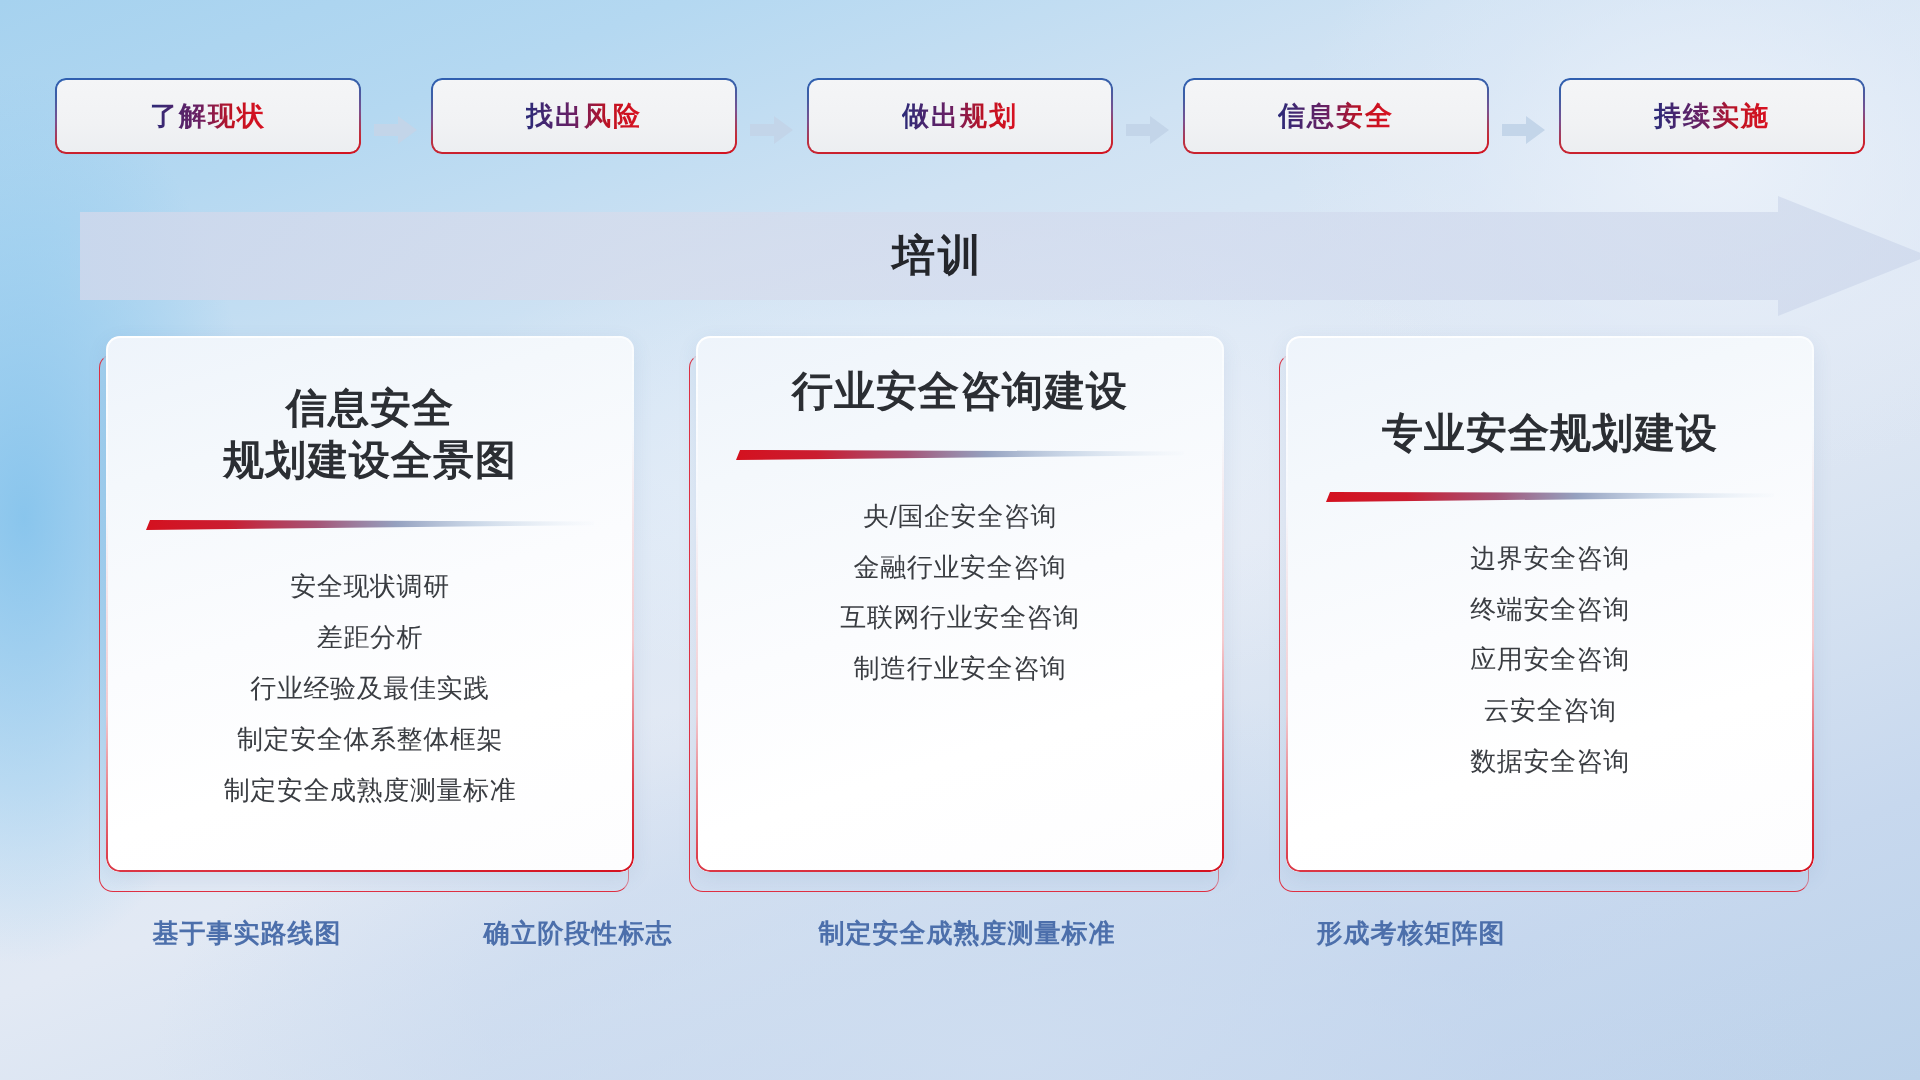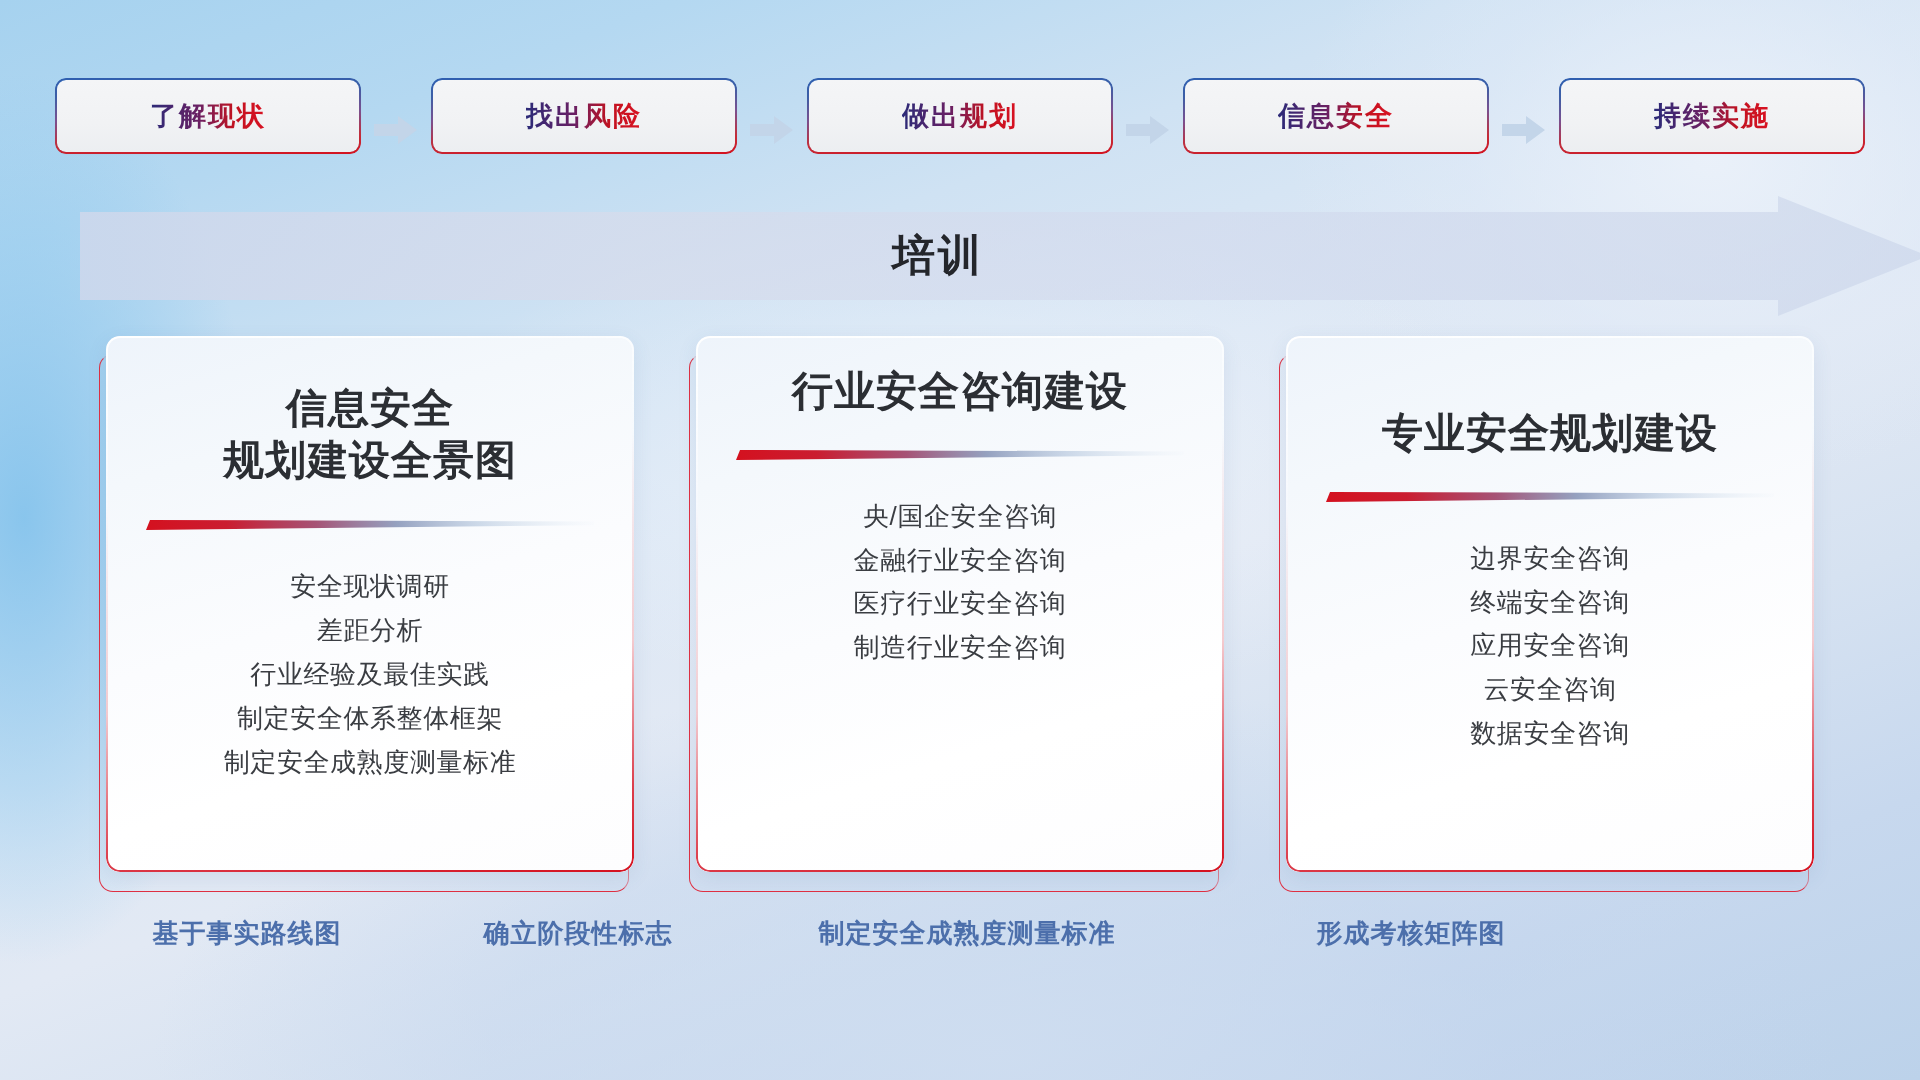--- a/index.html
+++ b/index.html
@@ -253,21 +253,21 @@
     margin-top: 28px;
   }
   .divider.d1 { margin-top: 30px; }
   .divider svg { display: block; width: 448px; height: 18px; }
 
   .card-list {
     margin-top: 34px;
     display: flex;
     flex-direction: column;
     align-items: center;
-    gap: 7px;
+    gap: 14px;
   }
   .card-list-item {
     font-size: 26px;
     color: #3a3d42;
     letter-spacing: 0.6px;
     line-height: 1.42;
     white-space: nowrap;
   }
 
   
@@ -410,21 +410,21 @@
                   <stop offset="90%" stop-color="#c7d7e8" stop-opacity="0.26"></stop>
                   <stop offset="100%" stop-color="#dde8f3" stop-opacity="0.06"></stop>
                 </linearGradient>
               </defs>
               <path d="M4 4 L448 5.4 L448 9.2 L0 14 Z" fill="url(#divGrad2)"></path>
             </svg>
           </div>
           <div class="card-list">
             <div class="card-list-item">央/国企安全咨询</div>
             <div class="card-list-item">金融行业安全咨询</div>
-            <div class="card-list-item">医疗行业安全咨询</div>
+            <div class="card-list-item">互联网行业安全咨询</div>
             <div class="card-list-item">制造行业安全咨询</div>
           </div>
         </div>
       </div>
     </div>
 
     <div class="card-wrap">
       <div class="card-shadowline"></div>
       <div class="card">
         <div class="card-inner">

